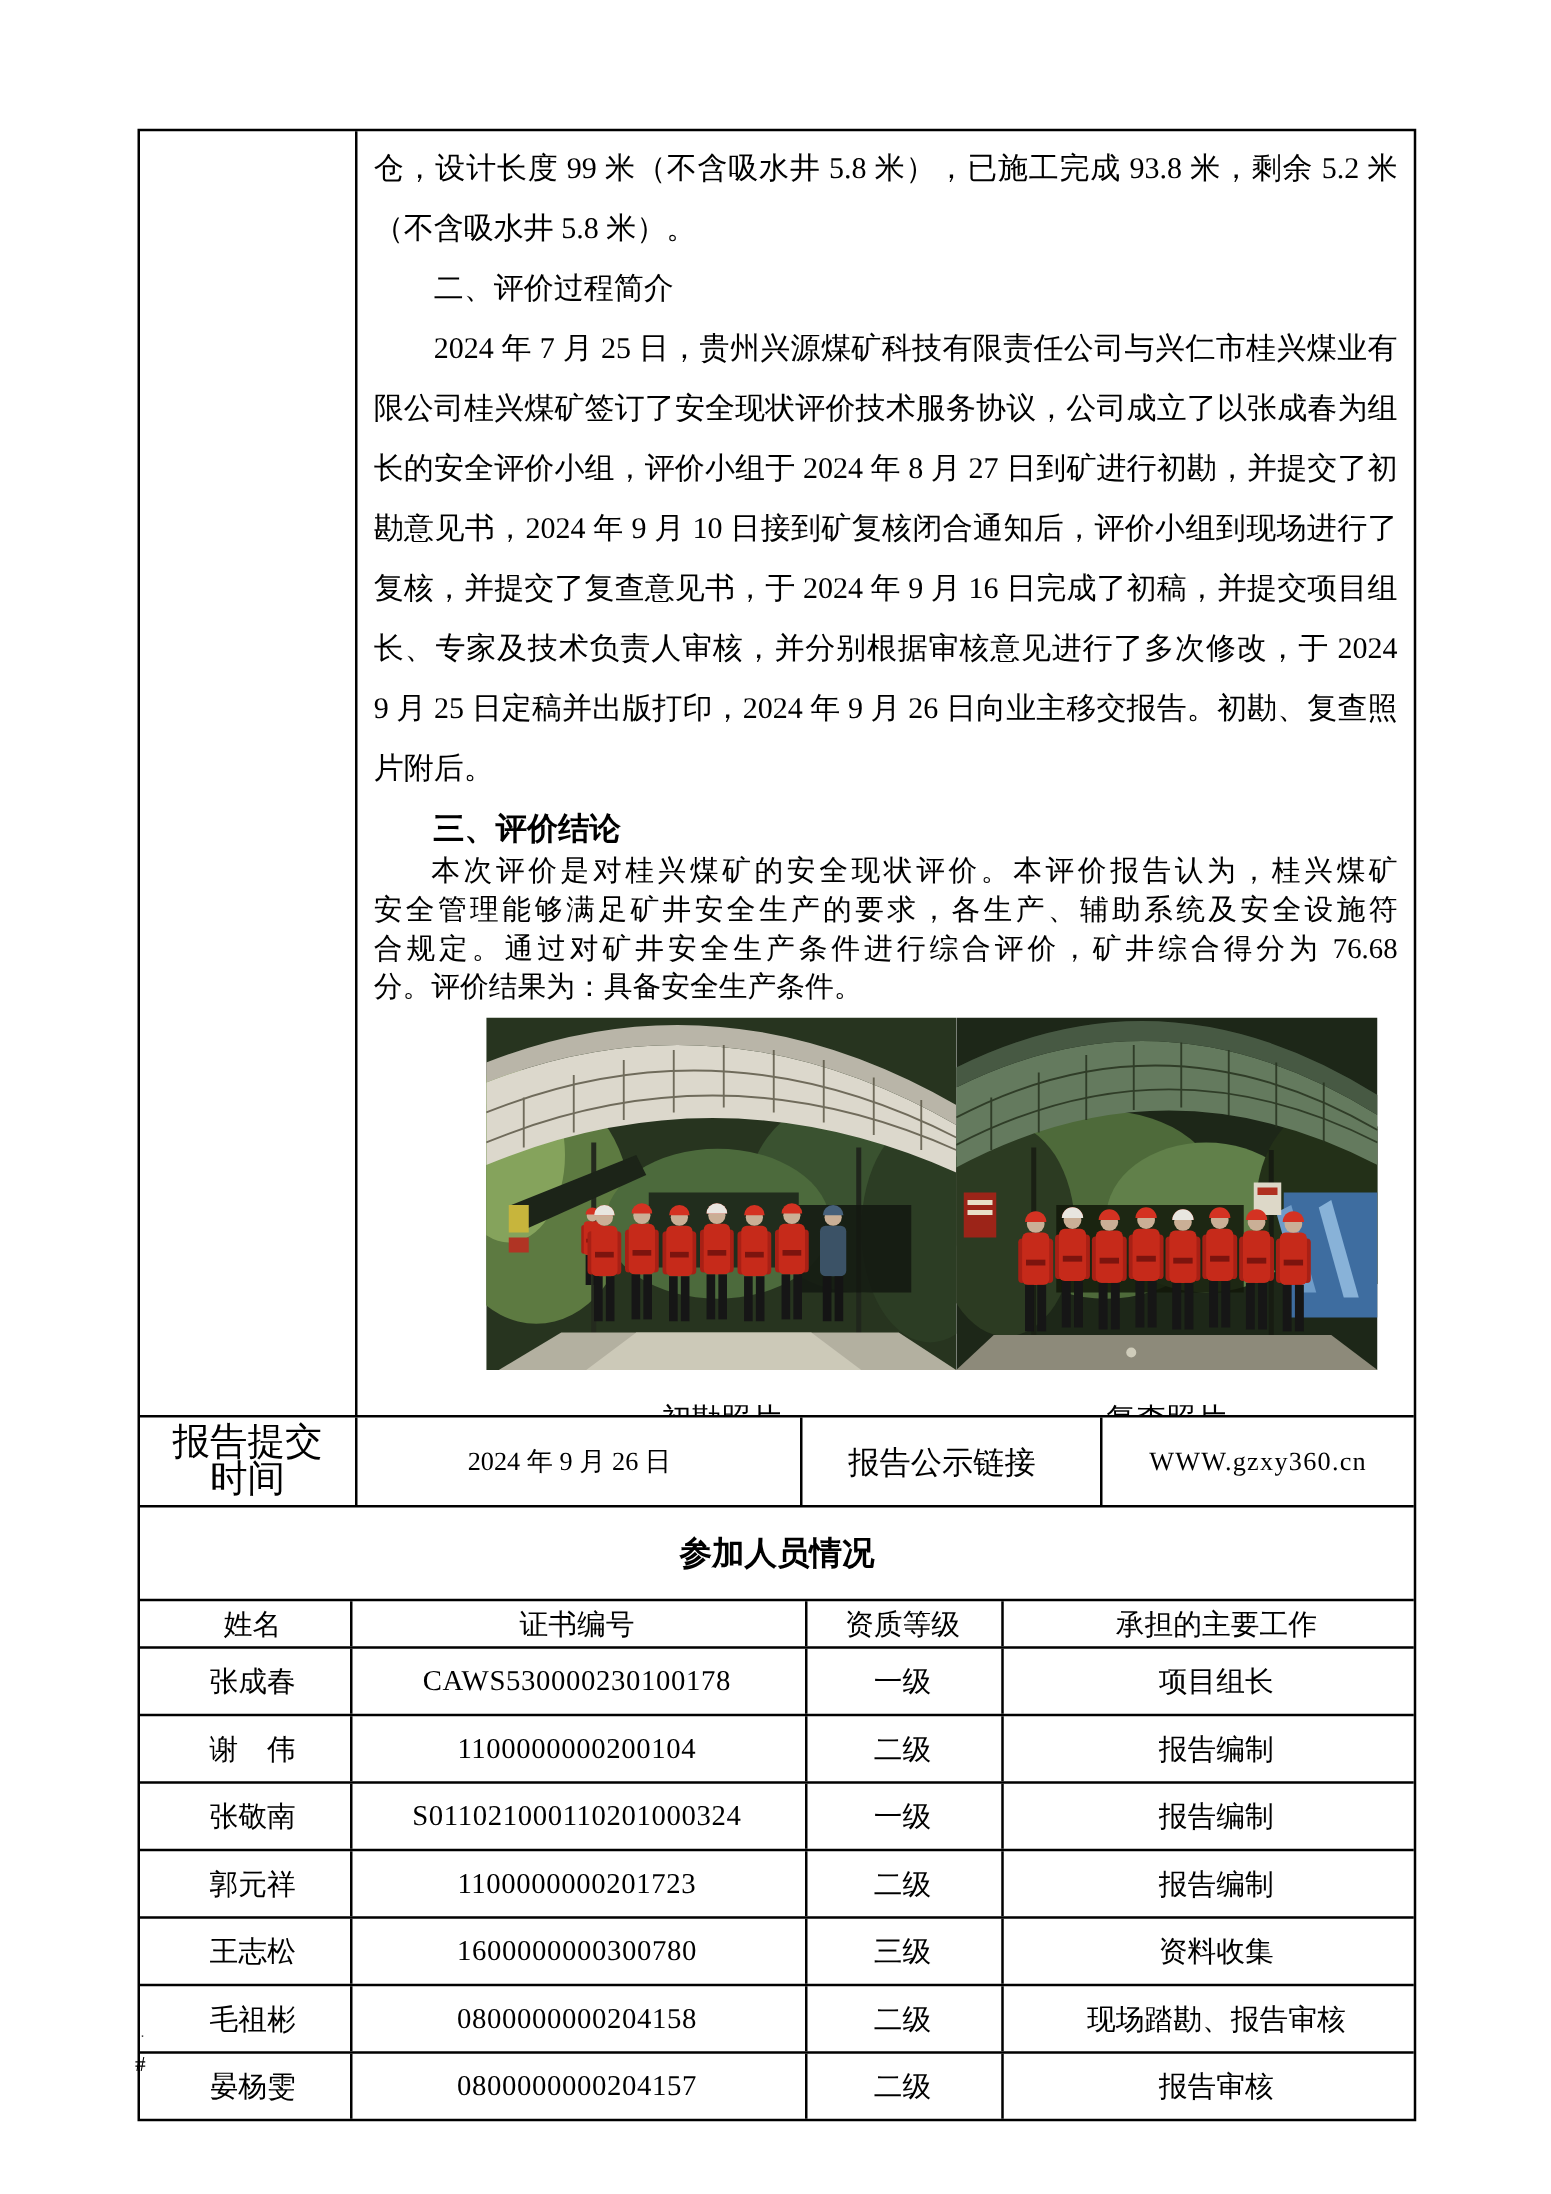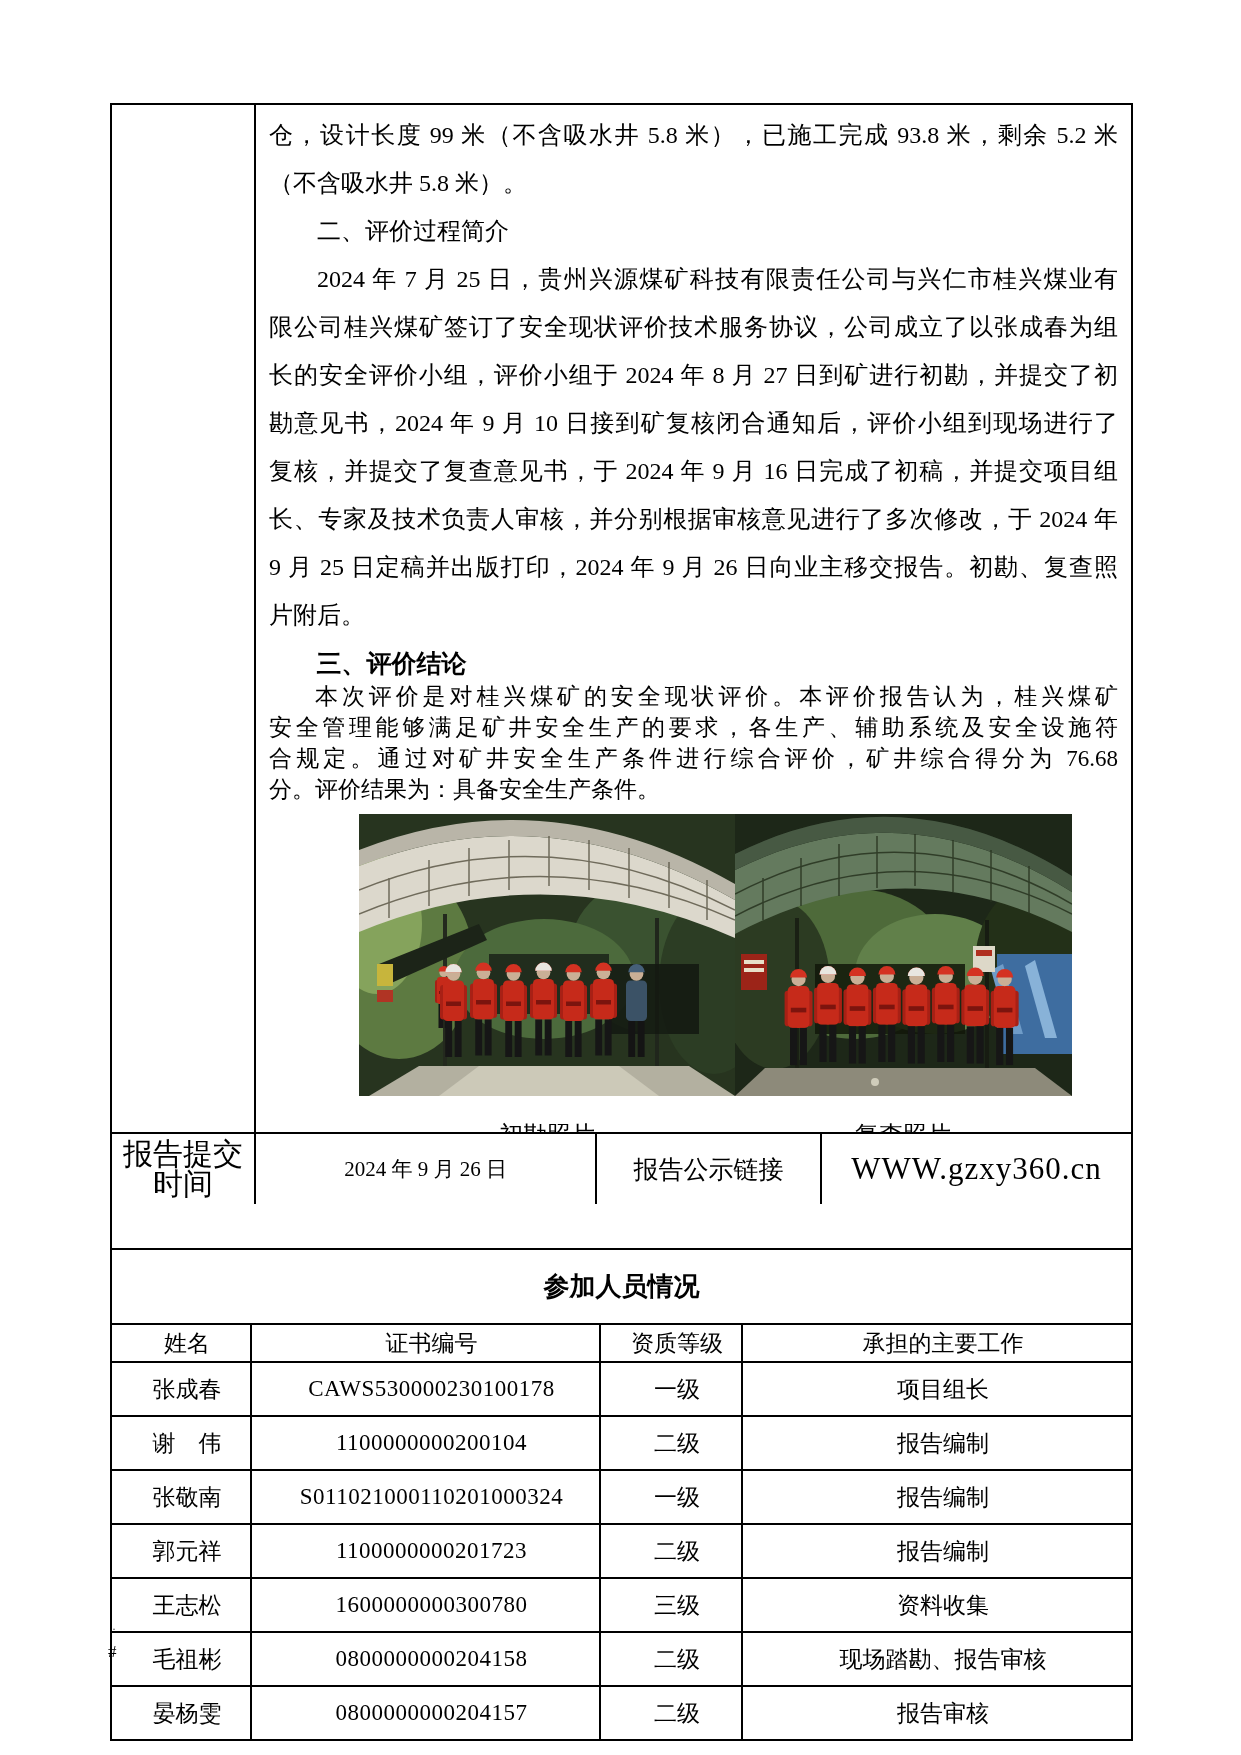--- a/index.html
+++ b/index.html
@@ -6,21 +6,21 @@
   body {
     width:1241px; height:1755px; background:#ffffff; position:relative;
     font-family:"Liberation Serif","DejaVu Serif",serif; color:#000;
   }
   .doc-table {
     position:absolute; left:110px; top:103px; width:1023px;
     border:2px solid #000;
   }
   .row { display:flex; border-top:2px solid #000; }
   .row:first-child { border-top:none; }
-  .cell { border-left:2px solid #000; }
+  .cell { border-left:2px solid #000;margin-left:15px; }
   .cell:first-child { border-left:none; }
 
   
   .main-row { height:1027px; }
   .stub-col { width:142px; flex:0 0 142px; }
   .content-col { flex:1; padding:6px 13px 0 13px; overflow:hidden; }
 
   .bodyline { font-size:24px; line-height:48px; white-space:nowrap; }
   .j { text-align:justify; text-align-last:justify; white-space:normal; height:48px; overflow:hidden; }
   .ind { text-indent:2em; }
@@ -39,24 +39,24 @@
   .cap-left { left:278px; }
   .cap-right { left:634px; }
 
   
   .sub-row { height:72px; align-items:center; }
   .sub-row .cell { height:100%; display:flex; align-items:center; justify-content:center; text-align:center; }
   .sub-label { width:142px; flex:0 0 142px; font-size:30px; line-height:30px; }
   .sub-label span { display:inline-block; width:4.3em; }
   .sub-date  { width:341px; flex:0 0 341px; font-size:21px; }
   .sub-linklabel { width:225px; flex:0 0 225px; font-size:25px; }
-  .sub-link  { flex:1; font-size:31px; letter-spacing:1px; }
+  .sub-link  { flex:1; font-size:21px; letter-spacing:1px; }
 
   
-  .part-title-row { height:75px; display:flex; align-items:center; justify-content:center;margin-top:44px; }
+  .part-title-row { height:75px; display:flex; align-items:center; justify-content:center; }
   .part-title {
     font-family:"Liberation Sans","DejaVu Sans",sans-serif;
     font-weight:bold; font-size:26px;
   }
   .ph-row { height:38px; }
   .p-row { height:54px; }
   .ph-row .cell, .p-row .cell {
     display:flex; align-items:center; justify-content:center; text-align:left;
     font-size:23px; height:100%;padding-left:12px;
   }

